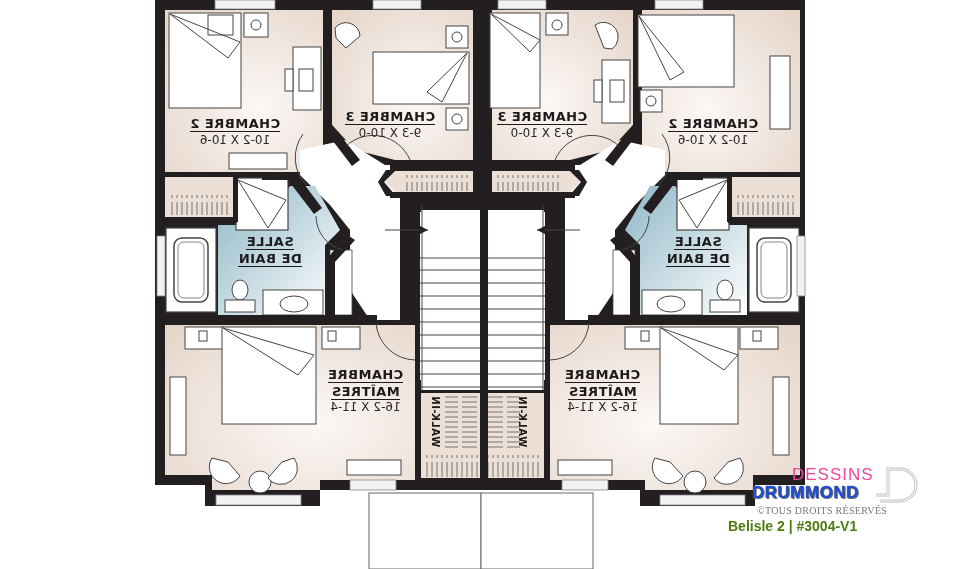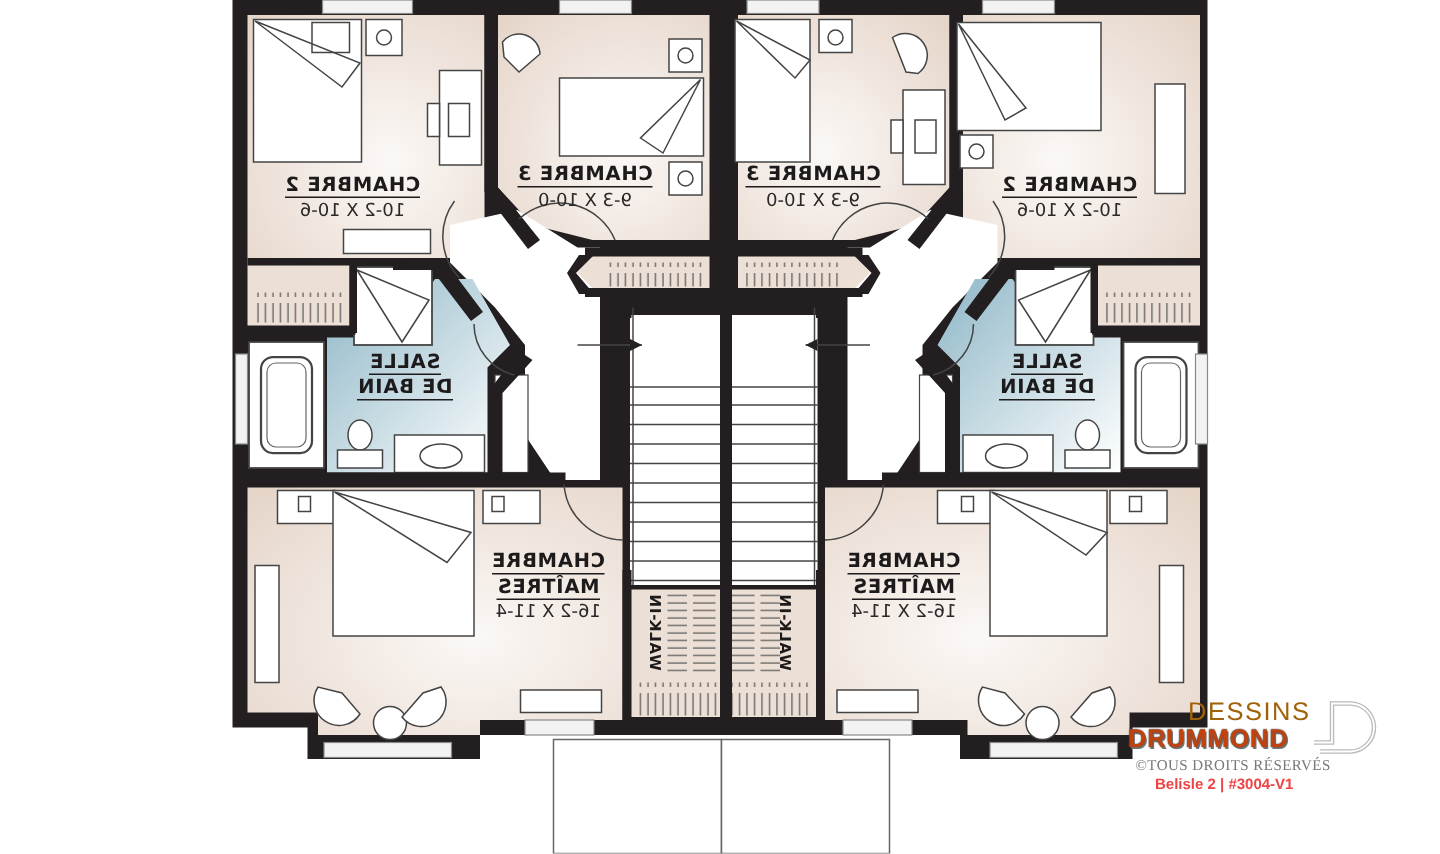--- a/index.html
+++ b/index.html
@@ -4,25 +4,25 @@
 <style>
   html, body { margin:0; padding:0; background:#ffffff; }
   body { width:960px; height:569px; position:relative; overflow:hidden; font-family:"Liberation Sans", sans-serif; }
   #plan { position:absolute; left:0; top:0; width:960px; height:569px; }
   .mirror { position:absolute; transform:scaleX(-1); text-align:center; color:#1c1a1a; font-family:"DejaVu Sans", sans-serif; line-height:1.05; }
   .room-name { font-weight:bold; font-size:13px; letter-spacing:0.5px; display:block; }
   .room-name u { text-decoration:none; border-bottom:1.5px solid #1c1a1a; }
   .room-dim { font-size:12px; display:block; margin-top:3px; color:#2a2828; }
   .walk { position:absolute; font-family:"DejaVu Sans", sans-serif; font-weight:bold; font-size:10px; color:#1c1a1a; letter-spacing:0.5px; }
   .logo { position:absolute; left:752px; top:465px; width:180px; height:60px; }
-  .logo .l1 { position:absolute; left:40px; top:0px; font-size:17px; color:#a16207; letter-spacing:1px; font-family:"Liberation Sans", sans-serif; }
-  .logo .l2 { position:absolute; left:0px; top:18px; font-size:17px; color:#c2410c; font-weight:bold; letter-spacing:0.5px; text-shadow:0 0 1px #555, 0 0 1px #555, 1px 1px 0 #777; font-family:"Liberation Sans", sans-serif; }
+  .logo .l1 { position:absolute; left:40px; top:0px; font-size:17px; color:#ec4899; letter-spacing:1px; font-family:"Liberation Sans", sans-serif; }
+  .logo .l2 { position:absolute; left:0px; top:18px; font-size:17px; color:#1d4ed8; font-weight:bold; letter-spacing:0.5px; text-shadow:0 0 1px #555, 0 0 1px #555, 1px 1px 0 #777; font-family:"Liberation Sans", sans-serif; }
   .logo .l3 { position:absolute; left:5px; top:40px; font-size:10px; color:#777; letter-spacing:0.3px; font-family:"Liberation Serif", serif; }
   .logo .mark { position:absolute; left:122px; top:0px; width:45px; height:42px; }
-  .caption { position:absolute; left:770px; top:518px; font-size:10px; font-weight:bold; color:#ef4444; font-family:"Liberation Sans", sans-serif; }
+  .caption { position:absolute; left:728px; top:518px; font-size:14px; font-weight:bold; color:#4d7c0f; font-family:"Liberation Sans", sans-serif; }
 </style>
 </head>
 <body>
 
 <svg id="plan" viewBox="0 0 960 569" xmlns="http://www.w3.org/2000/svg">
   <defs>
     <radialGradient id="roomGrad" cx="0.6" cy="0.6" r="0.8">
       <stop offset="0" stop-color="#fbf8f6"></stop>
       <stop offset="1" stop-color="#e6d6ca"></stop>
     </radialGradient>

